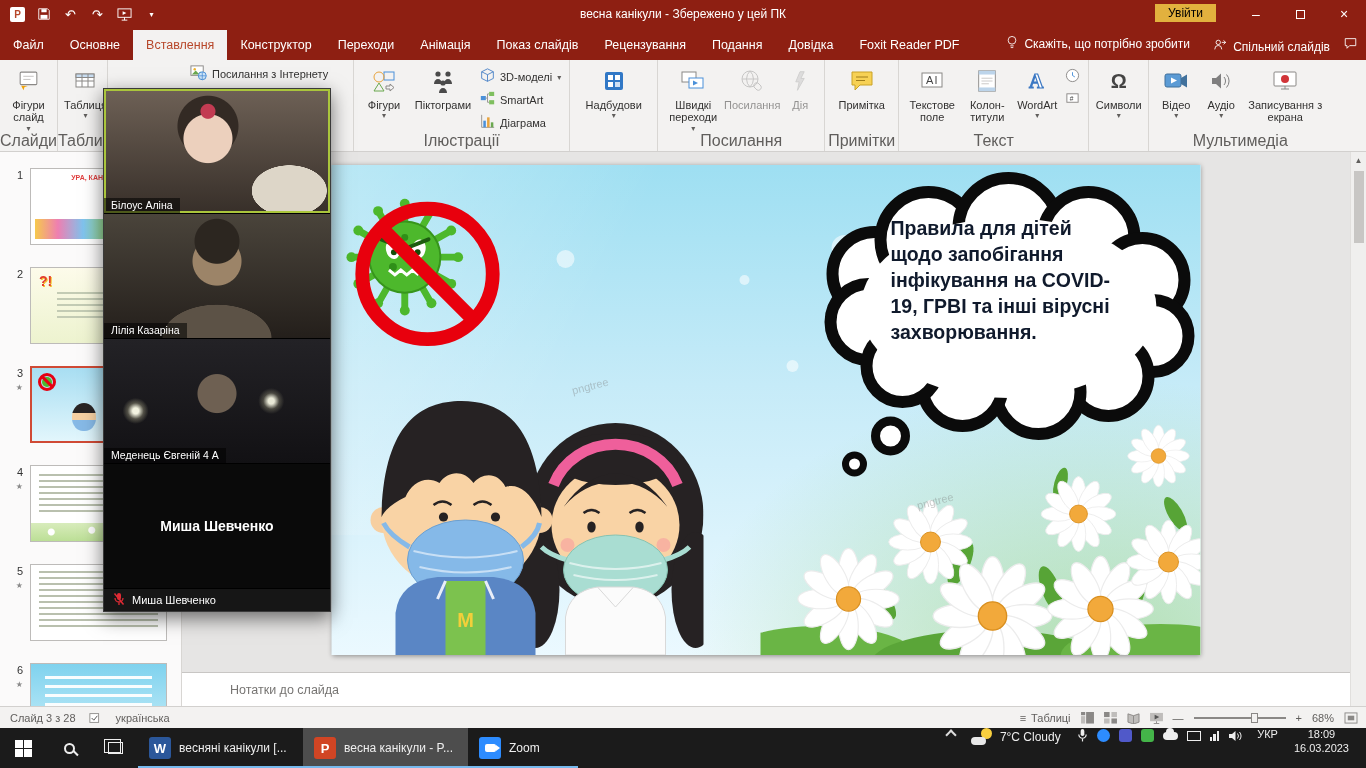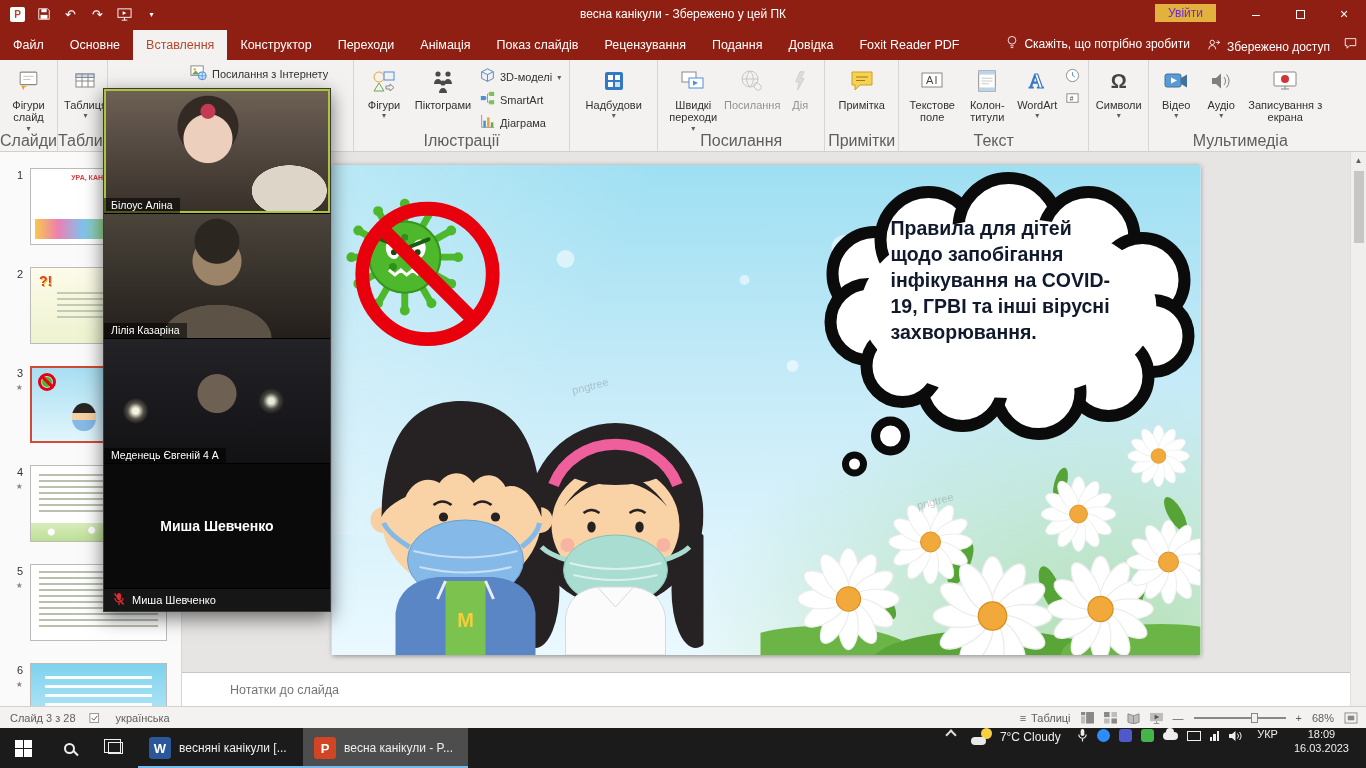--- a/index.html
+++ b/index.html
@@ -6,21 +6,21 @@
 body{background:#000;font-family:"Liberation Sans",sans-serif}
 .screen{position:relative;width:1366px;height:768px;overflow:hidden;background:#e6e5e4;font-size:12px;color:#323130}
 
 
 .titlebar{position:absolute;left:0;top:0;right:0;height:28px;background:#8e1f12;color:#fff;display:flex;align-items:center;z-index:20}
 .qat{display:flex;align-items:center;gap:10px;padding:0 10px;height:100%}
 .qi{display:flex;align-items:center;justify-content:center;width:17px;height:17px;font-size:13px;color:#fff}
 .appmini{width:15px;height:15px;background:#fff;color:#b7472a;font-weight:bold;font-size:10px;border-radius:2px;display:flex;align-items:center;justify-content:center}
 .qcaret{font-size:8px}
 .title-center{position:absolute;left:0;right:0;text-align:center;font-size:12px;pointer-events:none}
-.signin{position:absolute;right:150px;top:4px;background:#e2b13e;color:#6d28d9;font-size:12px;padding:2px 13px;cursor:pointer}
+.signin{position:absolute;right:150px;top:4px;background:#e2b13e;color:#000000;font-size:12px;padding:2px 13px;cursor:pointer}
 .winctrls{position:absolute;right:0;top:0;display:flex;height:28px}
 .winbtn{width:44px;display:flex;align-items:center;justify-content:center;font-size:14px;color:#fff}
 .restore-glyph{width:9px;height:9px;border:1px solid #fff;display:inline-block}
 
 
 .tabbar{position:absolute;left:0;top:28px;right:0;height:32px;background:#8e1f12;display:flex;align-items:flex-end;color:#fff;z-index:19}
 .tab{padding:8px 13px;font-size:12.5px;cursor:pointer;white-space:nowrap}
 .tab.active{background:#f3f2f1;color:#b7472a}
 .tellme{display:flex;align-items:center;gap:6px;padding:8px 10px;margin-left:24px;white-space:nowrap}
 .share-btn{position:absolute;right:36px;bottom:5px;display:flex;align-items:center;gap:6px;cursor:pointer}
@@ -192,21 +192,21 @@
             <path d="M5,12.5 h4 M5.5,14.5 h3" stroke="#fff"></path>
           </svg></span>
       <span>Скажіть, що потрібно зробити</span>
     </span>
     <span class="share-btn">
       <span><svg width="14" height="14" viewBox="0 0 16 16">
             <circle cx="6" cy="5" r="2.5" fill="none" stroke="#fff"></circle>
             <path d="M2,13 a4,4.5 0 0 1 8,0" fill="none" stroke="#fff"></path>
             <path d="M10,5 h4.5 M12,2.8 l2.5,2.2 -2.5,2.2" stroke="#fff" fill="none"></path>
           </svg></span>
-      <span>Збережено доступ</span>
+      <span>Спільний слайдів</span>
     </span>
     <span class="fb-btn"><svg width="15" height="14" viewBox="0 0 16 16">
           <path d="M2,3 h12 v8 h-7 l-3,3 v-3 h-2z" fill="none" stroke="#fff"></path>
         </svg></span>
   </div>
 
   <div class="ribbon">
     <div class="rg" style="width:58px">
       <div class="bb">
         <span class="bicon">
@@ -770,20 +770,26 @@
         <span class="tv"></span>
       </div>
     <div class="tb-app running">
       <span class="appicon word">W</span>
       <span>весняні канікули [...</span>
     </div>
     <div class="tb-app running active-app">
       <span class="appicon ppt">P</span>
       <span>весна канікули - P...</span>
     </div>
+    <div class="tb-app running" style="min-width:110px">
+      <span class="appicon zoomapp">
+          <span class="cam"></span>
+        </span>
+      <span>Zoom</span>
+    </div>
     <div class="tray">
       <span class="chev"></span>
       <span class="wx">
         <span class="wxi">
             <span class="wxsun"></span>
             <span class="wxcloud"></span>
           </span>
         <span>7°C Cloudy</span>
       </span>
       <span class="tricons">

